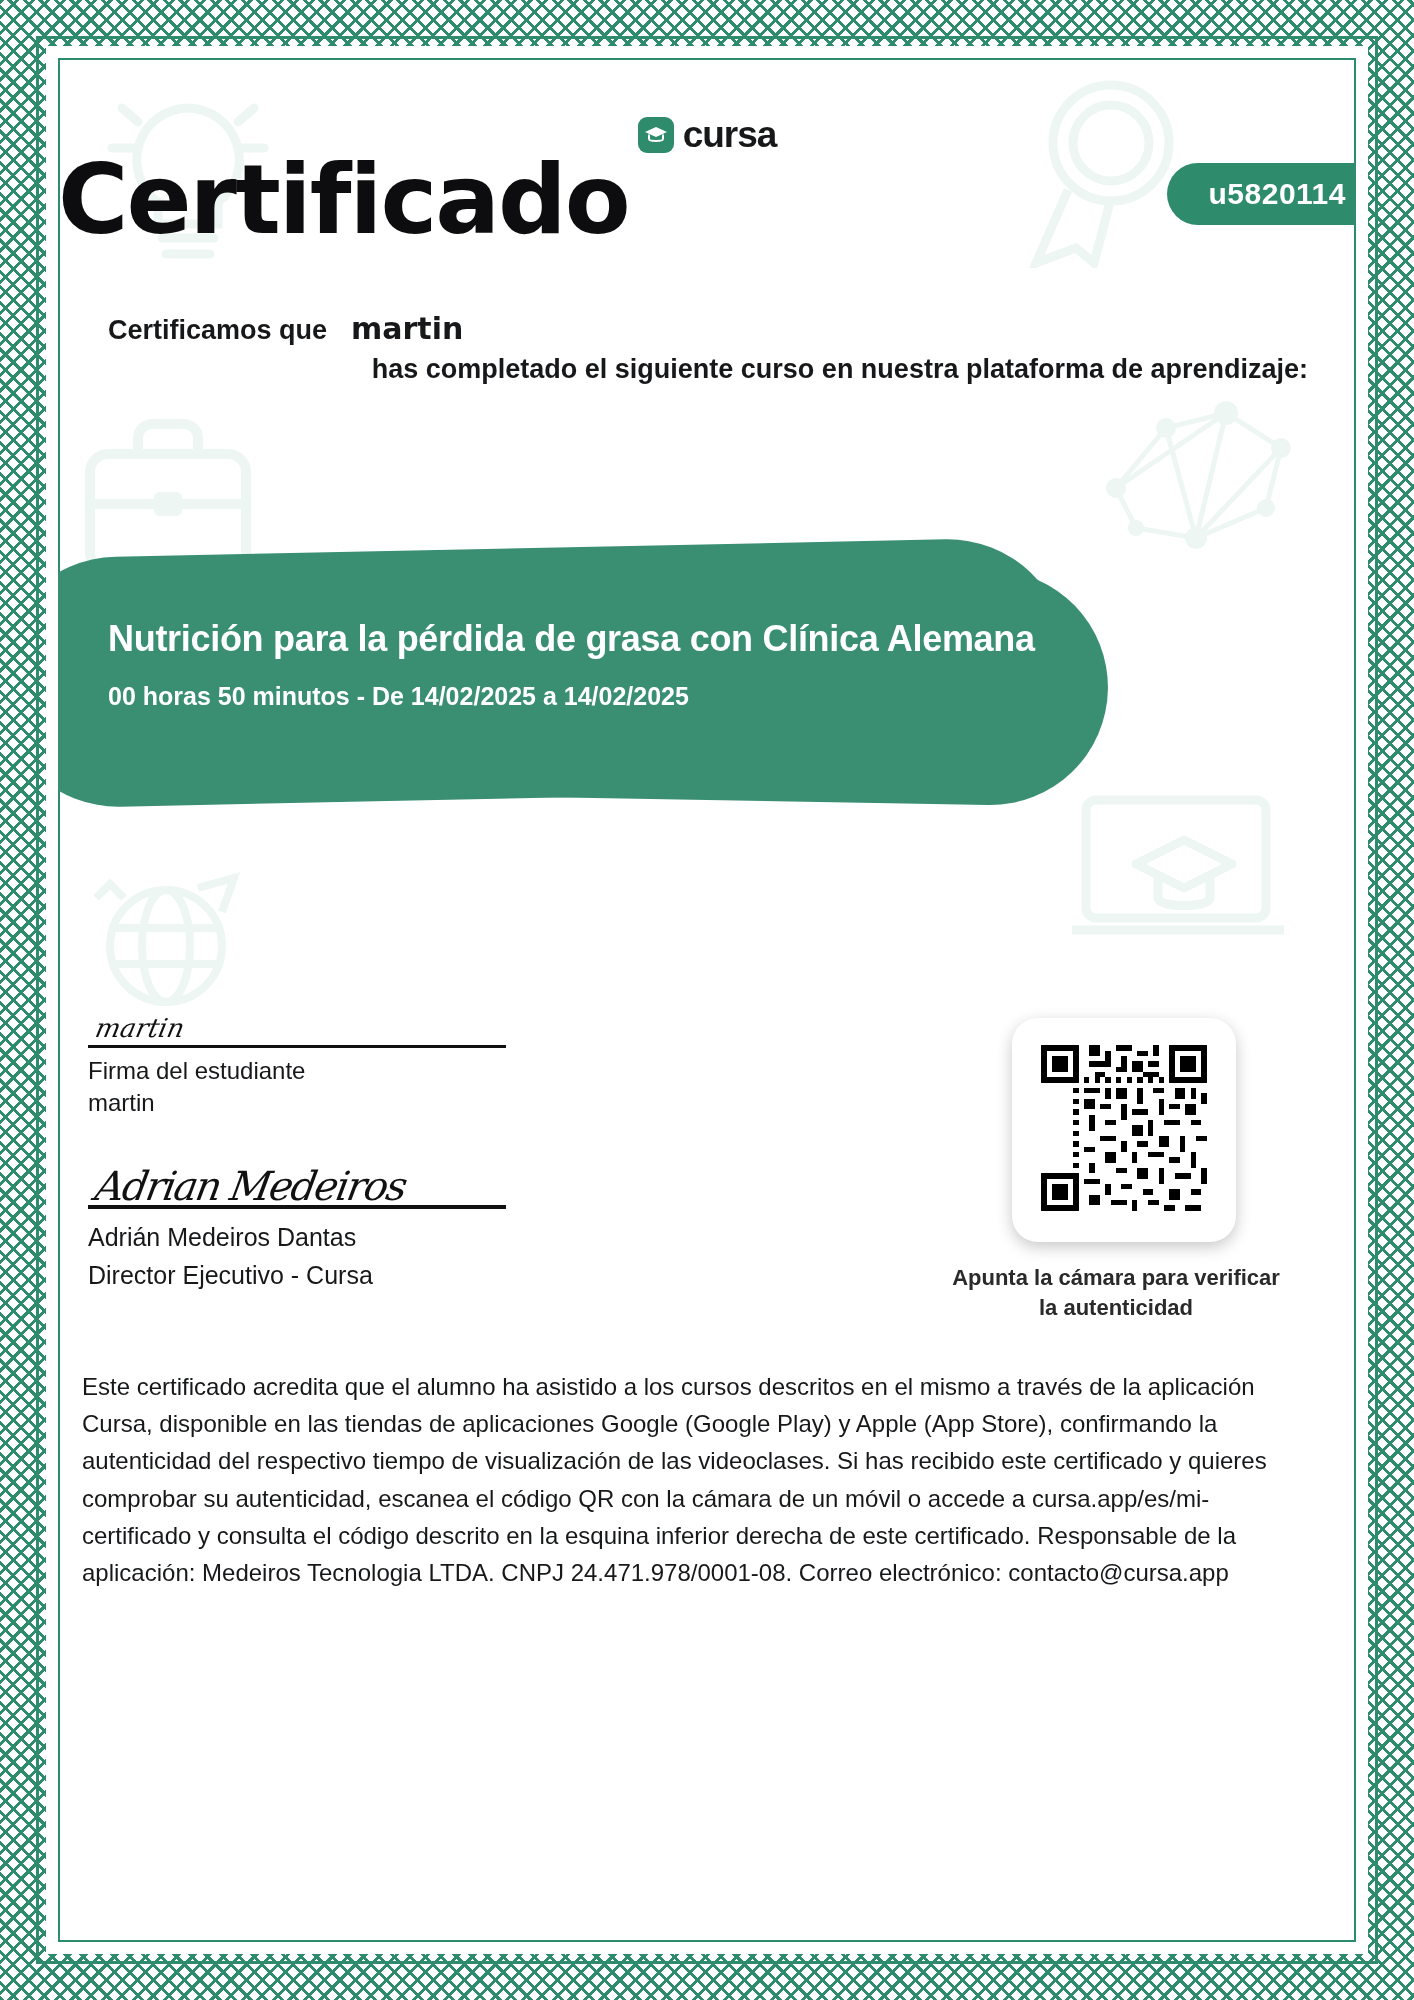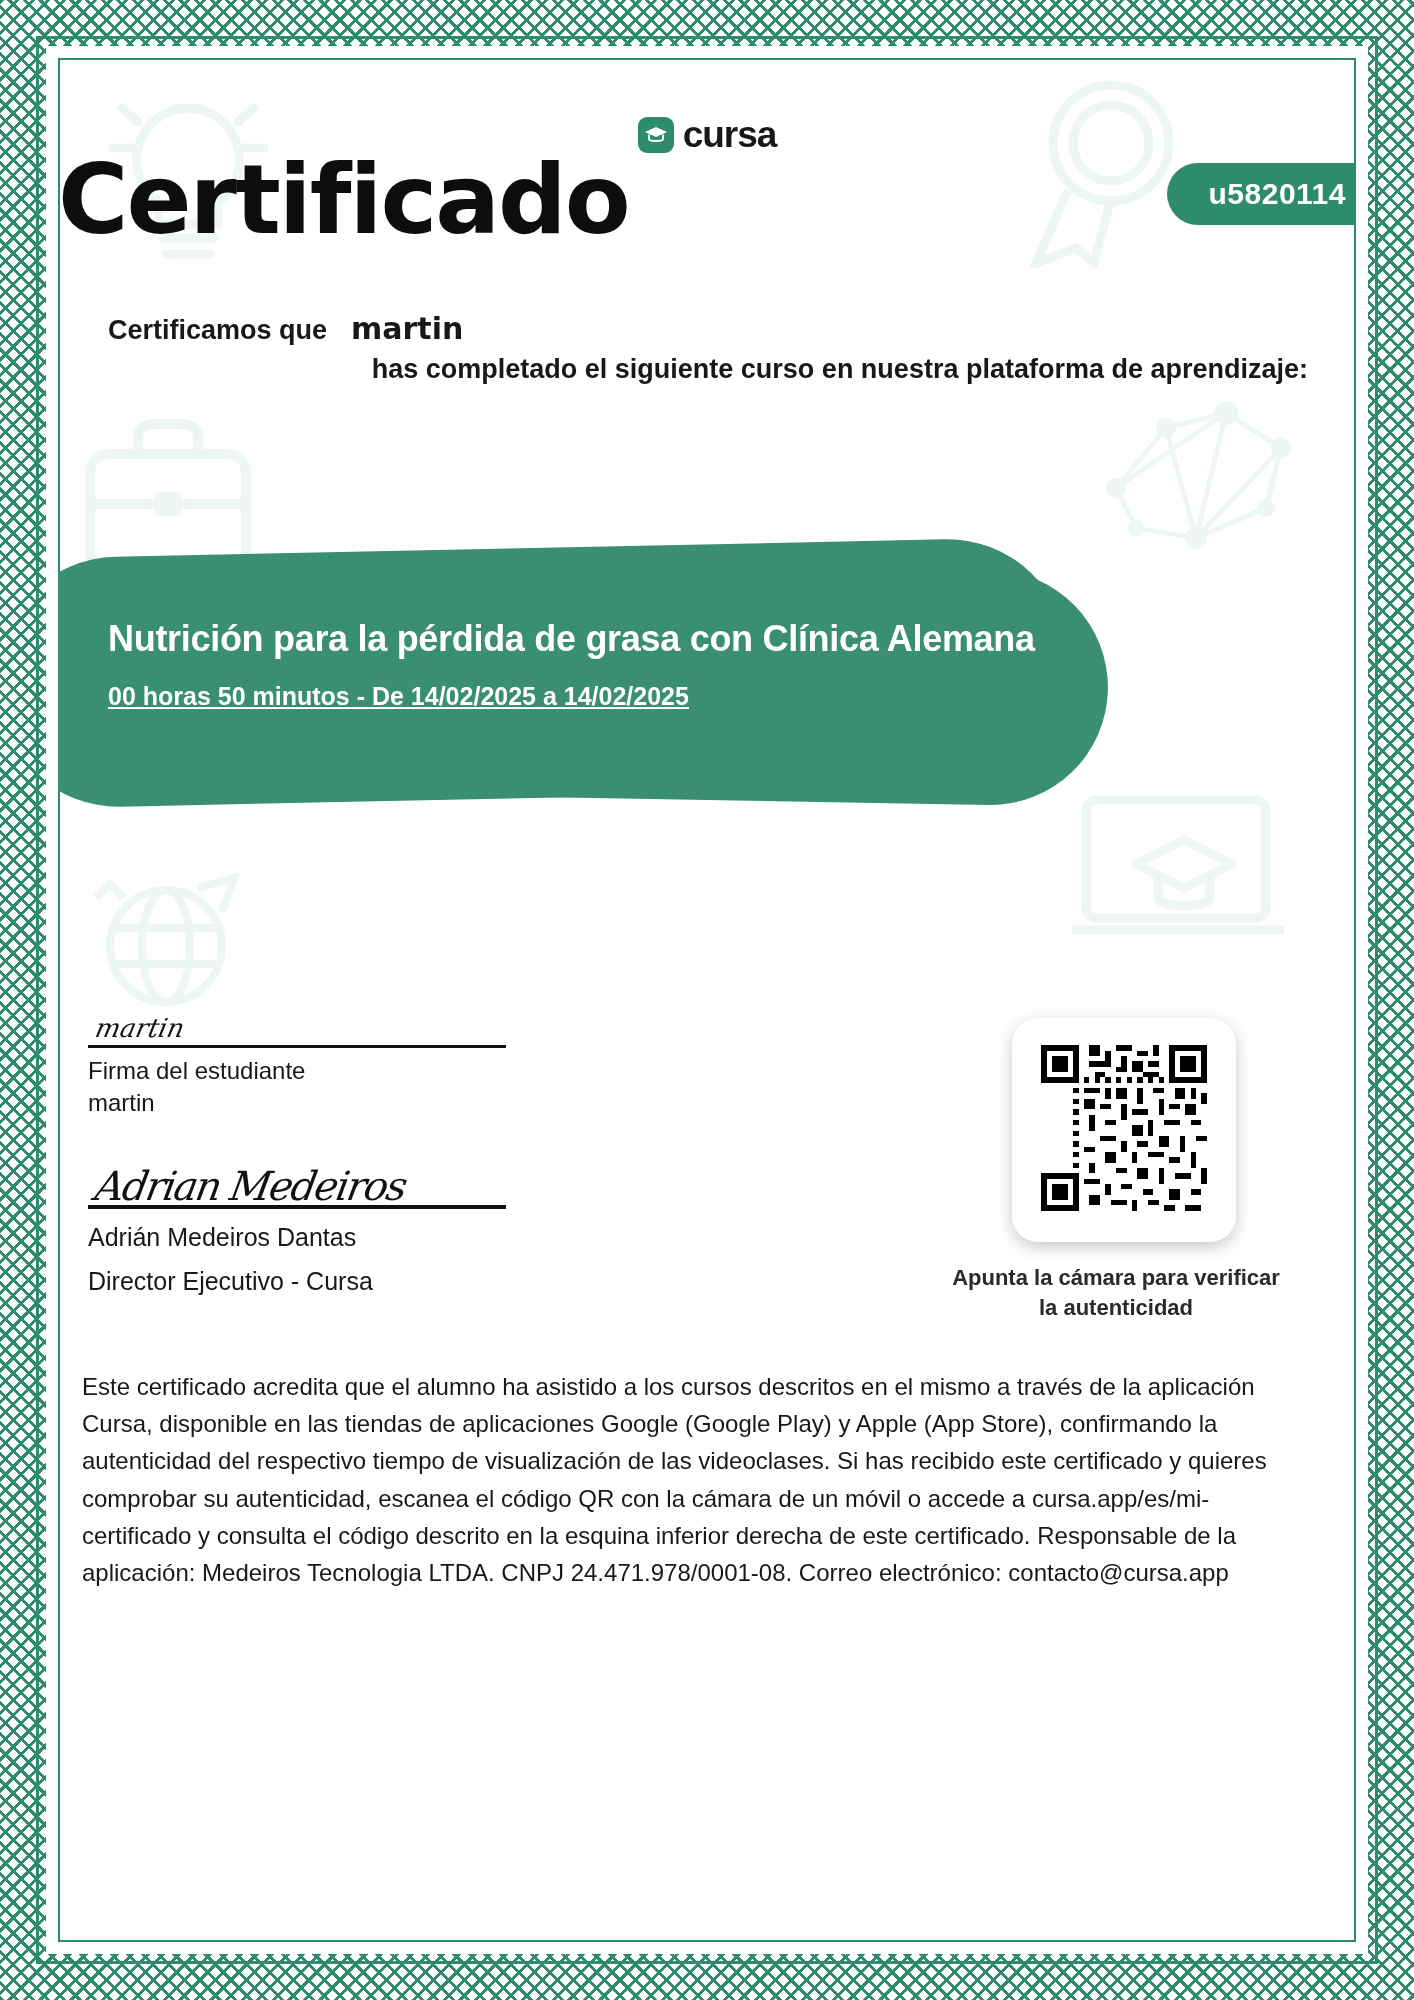--- a/index.html
+++ b/index.html
@@ -143,21 +143,21 @@
     position: absolute;
     left: 50px; top: 560px;
     width: 950px;
     color: #ffffff;
   }
   .course-title {
     font-size: 36px; font-weight: 700; letter-spacing: -0.3px;
   }
   .course-meta {
     margin-top: 22px;
-    font-size: 25px; font-weight: 600; text-decoration: underline;
+    font-size: 25px; font-weight: 600;
   }
 
   
   .sig-block { position: absolute; left: 30px; top: 955px; width: 620px; }
   .sig-script {
     font-family: "DejaVu Serif", serif;
     font-style: italic;
     font-size: 26px;
     color: #111;
     transform: skewX(-12deg);
@@ -189,21 +189,21 @@
   }
   .sig-rule2 {
     margin-top: -4px;
     width: 418px; height: 4px; background: #111;
   }
   .sig-name {
     margin-top: 14px;
     font-size: 25px; color: #17181a;
   }
   .sig-role {
-    margin-top: 15px;
+    margin-top: 9px;
     font-size: 25px; color: #17181a;
   }
 
   
   .qr-card {
     position: absolute;
     right: 120px; top: 960px;
     width: 224px; height: 224px;
     background: #ffffff;
     border-radius: 26px;

